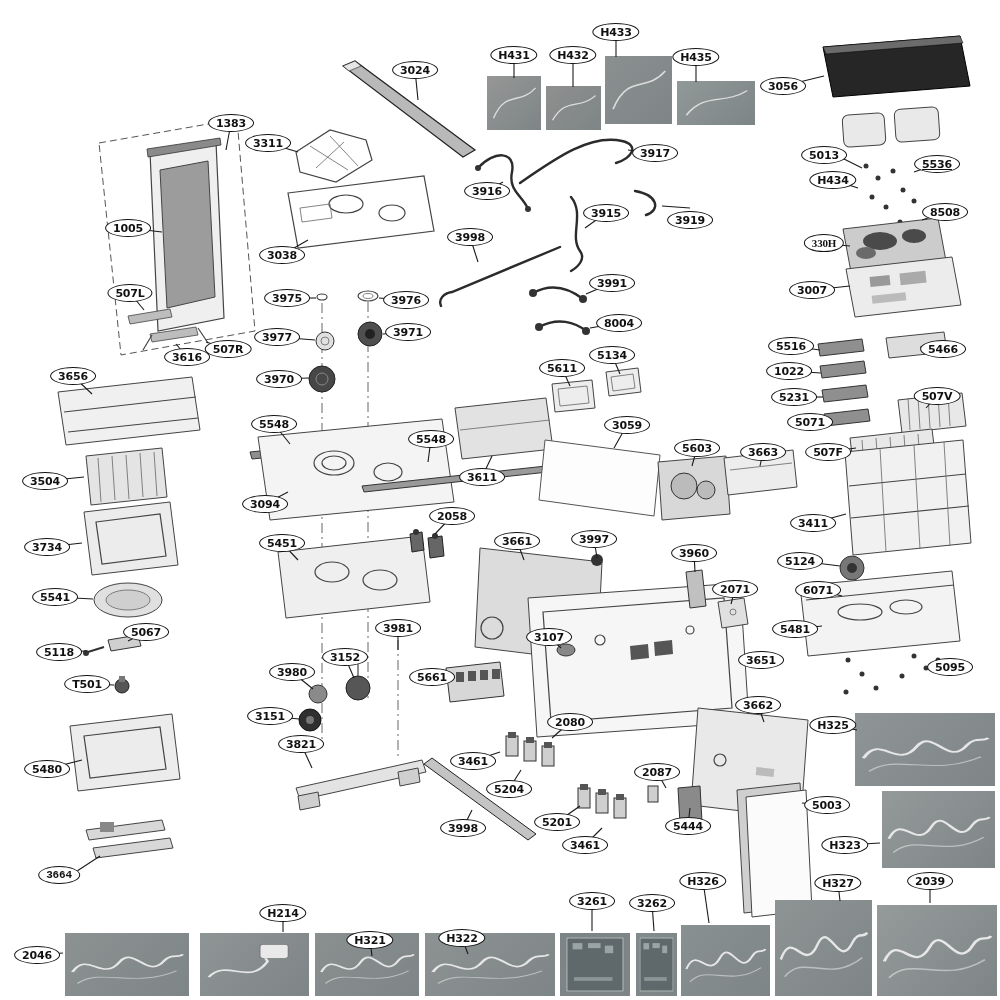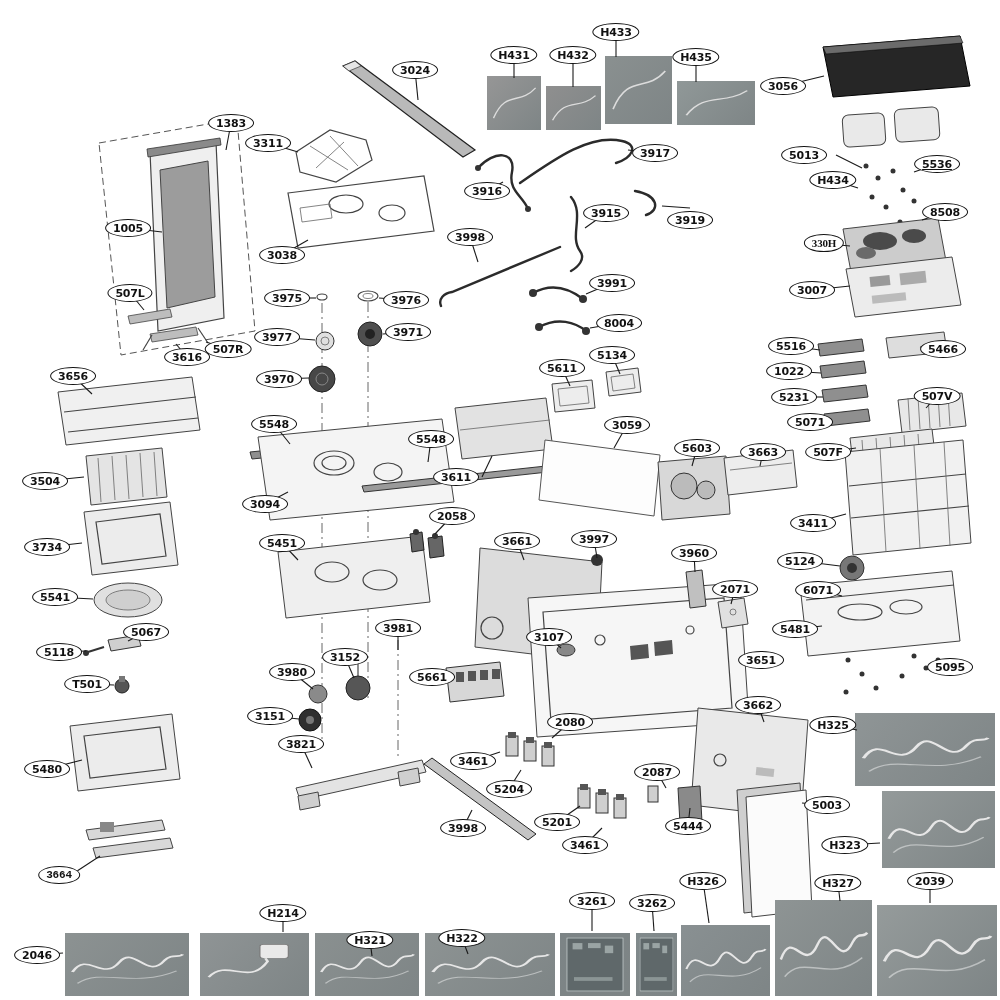--- a/index.html
+++ b/index.html
@@ -537,21 +537,21 @@
     </div>
     <div class="callout" style="left: 415px; top: 70px;">3024</div>
     <div class="callout" style="left: 514px; top: 55px;">H431</div>
     <div class="callout" style="left: 573px; top: 55px;">H432</div>
     <div class="callout" style="left: 616px; top: 32px;">H433</div>
     <div class="callout" style="left: 696px; top: 57px;">H435</div>
     <div class="callout" style="left: 783px; top: 86px;">3056</div>
     <div class="callout" style="left: 231px; top: 123px;">1383</div>
     <div class="callout" style="left: 268px; top: 143px;">3311</div>
     <div class="callout" style="left: 655px; top: 153px;">3917</div>
-    <div class="callout" style="left: 804px; top: 155px;">5013</div>
+    <div class="callout" style="left: 824px; top: 155px;">5013</div>
     <div class="callout" style="left: 833px; top: 180px;">H434</div>
     <div class="callout" style="left: 937px; top: 164px; text-decoration: underline;">5536</div>
     <div class="callout" style="left: 128px; top: 228px;">1005</div>
     <div class="callout" style="left: 487px; top: 191px;">3916</div>
     <div class="callout" style="left: 606px; top: 213px;">3915</div>
     <div class="callout" style="left: 690px; top: 208px; margin-top: 12px;">3919</div>
     <div class="callout" style="left: 945px; top: 212px;">8508</div>
     <div class="callout" style="left: 282px; top: 255px;">3038</div>
     <div class="callout" style="left: 470px; top: 237px;">3998</div>
     <div class="callout" style="left: 824px; top: 243px; font-family: Liberation Serif, serif;">330H</div>
@@ -572,21 +572,21 @@
     <div class="callout" style="left: 562px; top: 368px;">5611</div>
     <div class="callout" style="left: 612px; top: 355px;">5134</div>
     <div class="callout" style="left: 794px; top: 397px;">5231</div>
     <div class="callout" style="left: 73px; top: 376px;">3656</div>
     <div class="callout" style="left: 274px; top: 424px;">5548</div>
     <div class="callout" style="left: 431px; top: 439px;">5548</div>
     <div class="callout" style="left: 627px; top: 425px;">3059</div>
     <div class="callout" style="left: 810px; top: 422px;">5071</div>
     <div class="callout" style="left: 937px; top: 396px;">507V</div>
     <div class="callout" style="left: 828px; top: 452px;">507F</div>
-    <div class="callout" style="left: 456px; top: 477px;">3611</div>
+    <div class="callout" style="left: 482px; top: 477px;">3611</div>
     <div class="callout" style="left: 697px; top: 448px;">5603</div>
     <div class="callout" style="left: 763px; top: 452px;">3663</div>
     <div class="callout" style="left: 45px; top: 481px;">3504</div>
     <div class="callout" style="left: 265px; top: 504px;">3094</div>
     <div class="callout" style="left: 813px; top: 523px;">3411</div>
     <div class="callout" style="left: 47px; top: 547px;">3734</div>
     <div class="callout" style="left: 282px; top: 543px;">5451</div>
     <div class="callout" style="left: 452px; top: 516px;">2058</div>
     <div class="callout" style="left: 517px; top: 541px;">3661</div>
     <div class="callout" style="left: 594px; top: 539px;">3997</div>

